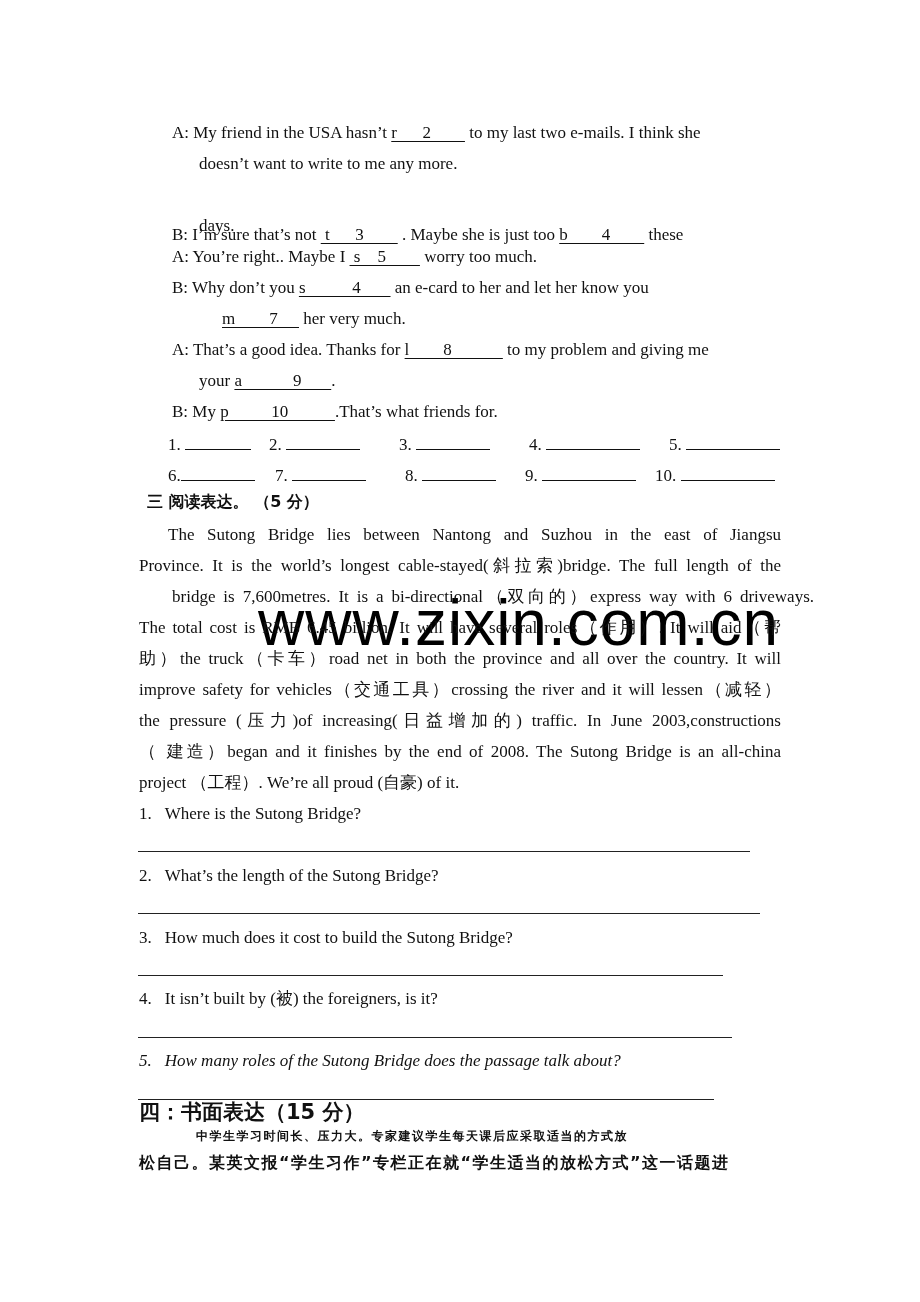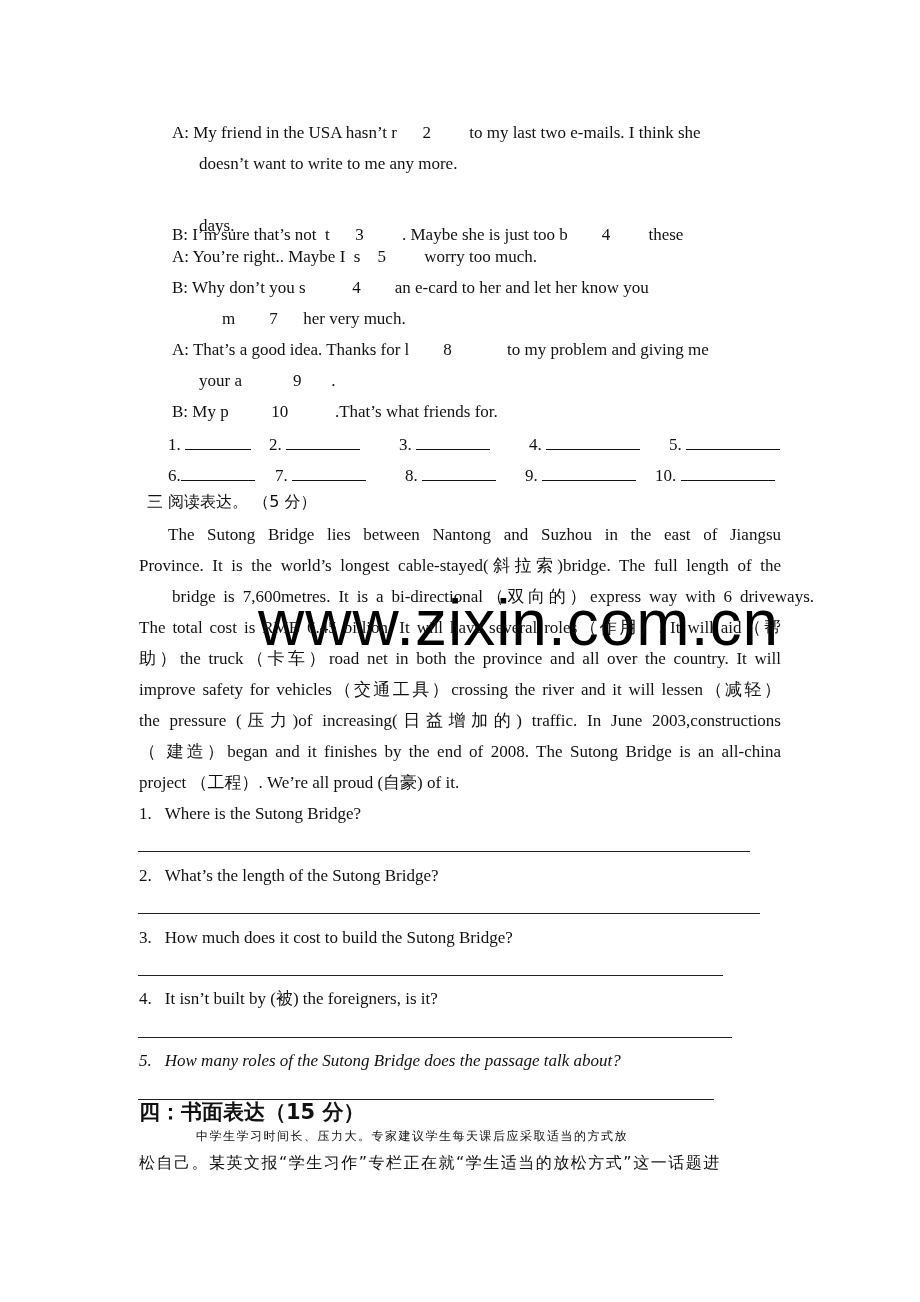--- a/index.html
+++ b/index.html
@@ -2,31 +2,31 @@
 <html><head>
   <meta charset="utf-8">
   <style>
     html, body { margin: 0; padding: 0; background: #ffffff; }
     body {
       width: 920px; height: 1302px; position: relative; overflow: hidden;
       font-family: "Liberation Serif", "DejaVu Serif", serif;
       color: #111111; font-size: 17px;
     }
     .abs { position: absolute; white-space: nowrap; line-height: 20px; }
-    .u { text-underline-offset: 3px; text-decoration-thickness: 1px; white-space: pre; }
+    .u { text-decoration: underline; text-underline-offset: 3px; text-decoration-thickness: 1px; white-space: pre; }
     .blank { display: inline-block; border-bottom: 1px solid #111; height: 15px; vertical-align: baseline; }
     .justify { text-align: justify; text-align-last: justify; white-space: normal; width: 642px; }
     .answer-line { position: absolute; left: 138px; border-top: 1px solid #222; height: 0; }
     .watermark {
       position: absolute; left: 258px; top: 588px; font-family: "Liberation Sans", "DejaVu Sans", sans-serif;
       font-size: 64px; color: #000000; letter-spacing: 1px; z-index: 0; line-height: 70px;
     }
     .content { position: relative; z-index: 1; }
     .bold { font-weight: bold; }
-    .cn { font-family: "DejaVu Sans", sans-serif; }
+    .cn { font-family: "DejaVu Sans", sans-serif; font-weight: bold; }
   </style>
 </head>
 <body>
 
 <div class="watermark">www.zixin.com.cn</div>
 
 <div class="content">
 
   <div class="abs" style="left:172px; top:123px;">
     <span>A:</span><span> My friend in the USA hasn’t </span><span class="u">r      2        </span><span>  to my last two e-mails. I think she</span>

